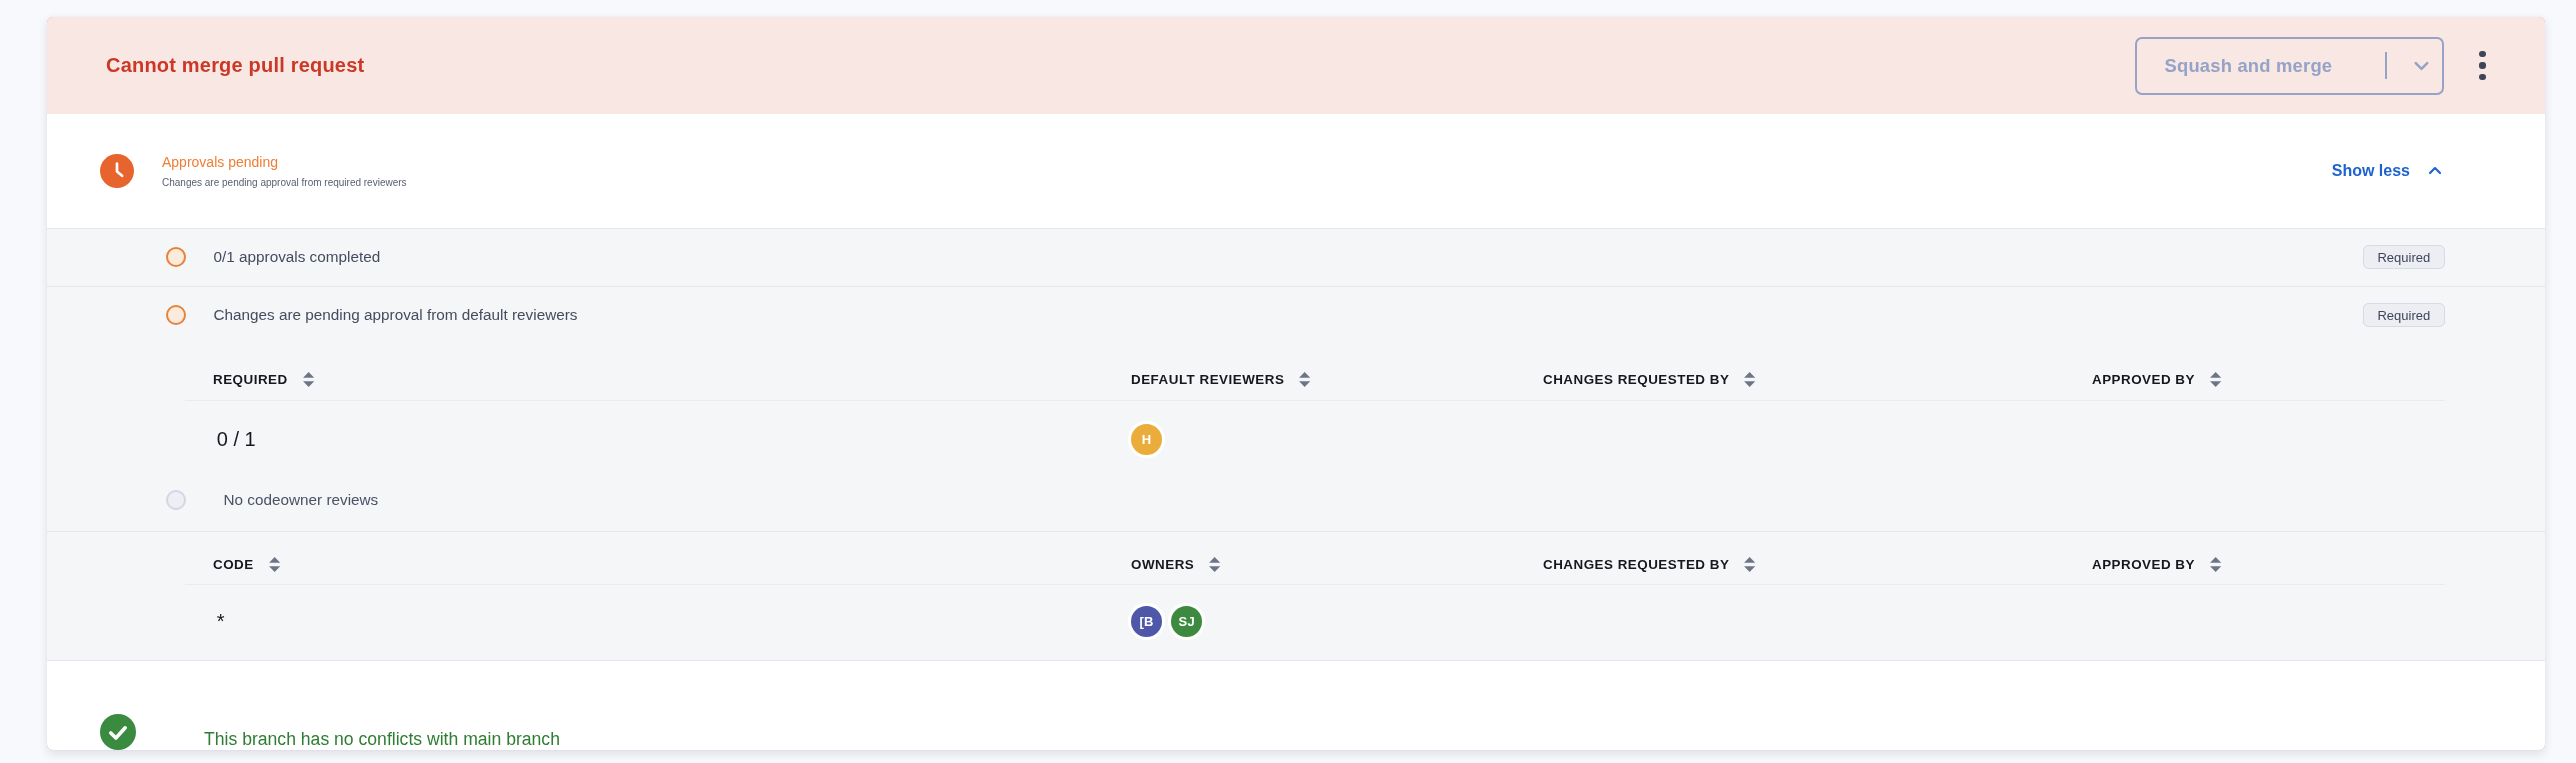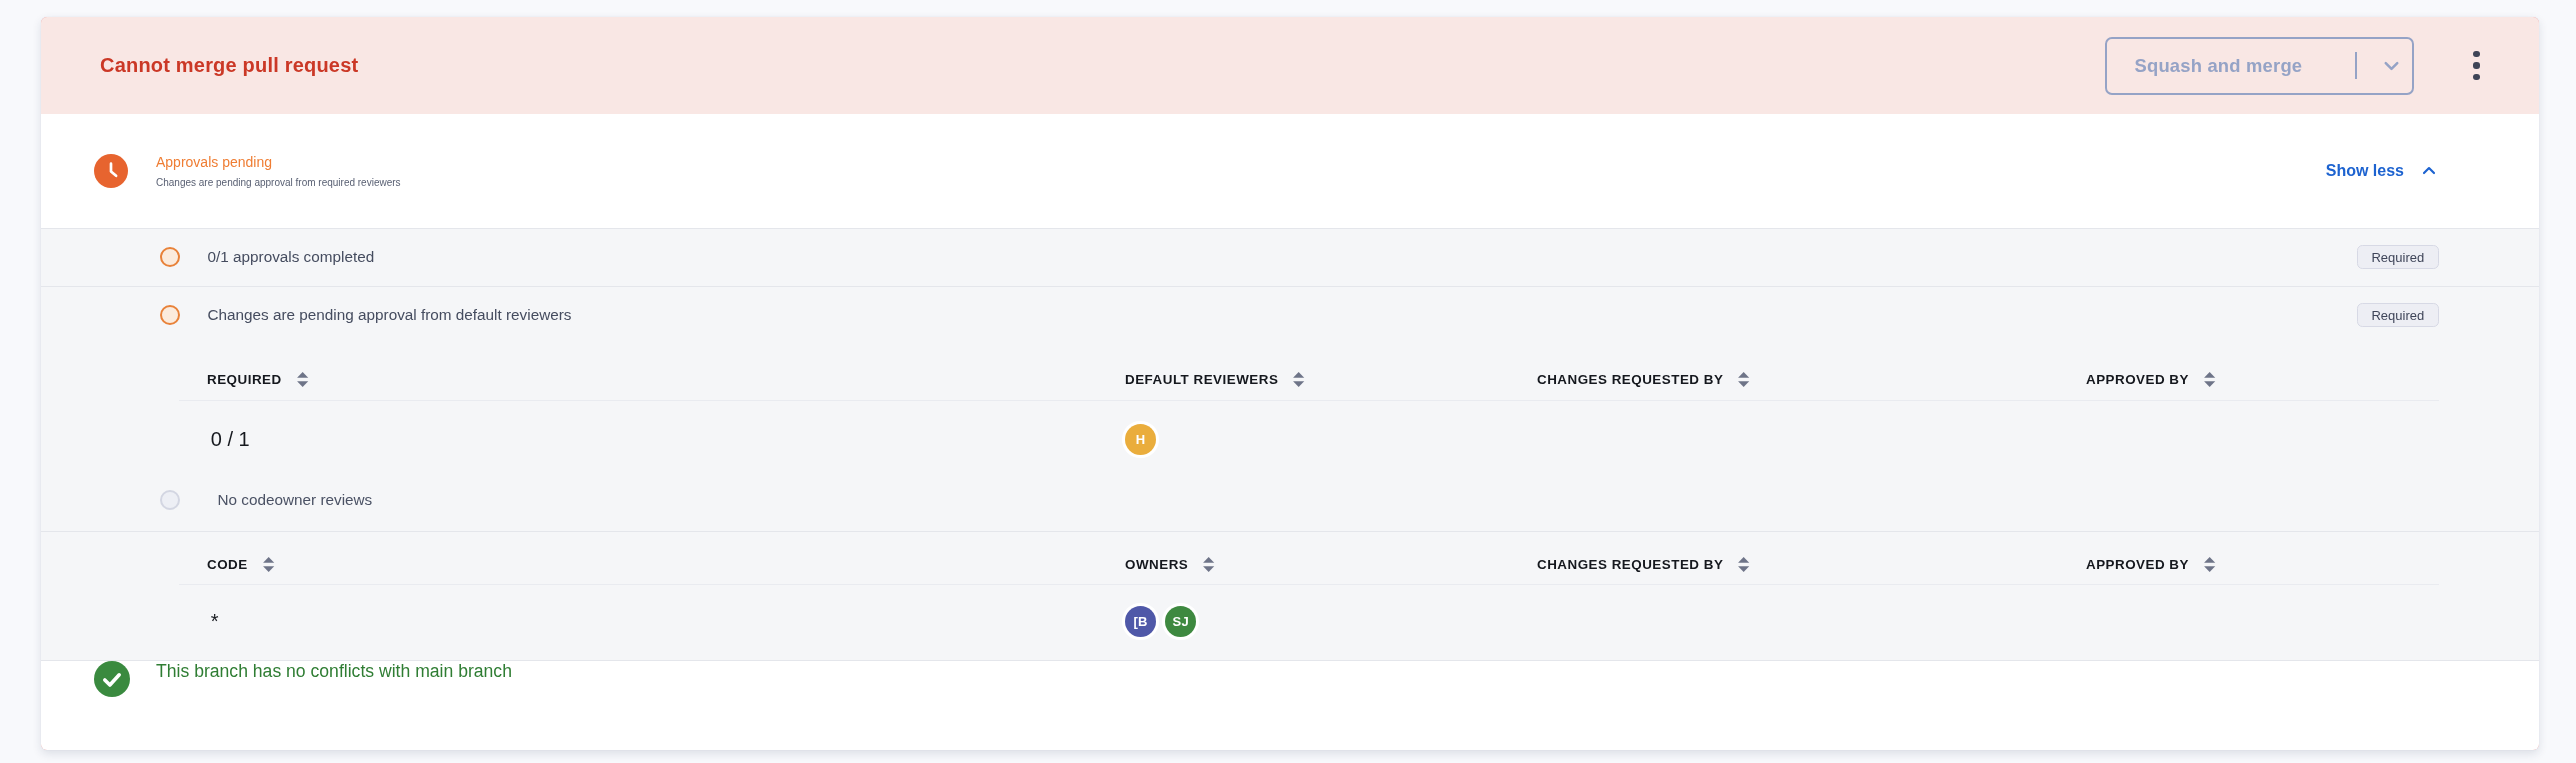--- a/index.html
+++ b/index.html
@@ -4,41 +4,41 @@
 <style>
   * { margin:0; padding:0; box-sizing:border-box; }
   html,body { width:2576px; height:763px; }
   body {
     background:#F8F9FC;
     font-family:"Liberation Sans", sans-serif;
     position:relative;
     overflow:hidden;
   }
   .card {
-    position:absolute; left:41px; top:17px;
+    position:absolute; left:47px; top:17px;
     width:2498px; height:733px;
     background:#fca5a5;
     border-radius:6.1px;
     box-shadow:0 3.1px 9.2px rgba(23,43,77,.12), 0 0 0.8px rgba(23,43,77,.2);
     display:flex; flex-direction:column;
     overflow:hidden;
   }
   
   .card-header {
     height:97px; flex:0 0 97px;
     background:var(--error-bg, #F9E7E4);
     display:flex; align-items:center;
     padding:0 44px 0 59px;
   }
   .card-header h1 {
     font-size:20px; font-weight:bold;
     color:var(--error-text, #CB3826);
     letter-spacing:0.2px;
   }
-  .header-actions { margin-left:auto; display:flex; align-items:center;gap:24px; }
+  .header-actions { margin-left:auto; display:flex; align-items:center; }
   .split-btn {
     width:309px; height:58px;
     border:2.3px solid #95A3C6; border-radius:6.9px;
     color:#95A3C6; background:transparent;
     display:flex; align-items:center;
     font-size:18.4px; font-weight:bold;
     font-family:"Liberation Sans", sans-serif;
     padding:0 0 0 27.5px; cursor:not-allowed;
   }
   .split-btn .lbl { flex:1; text-align:left; letter-spacing:0.2px; }
@@ -126,22 +126,23 @@
   }
   .codeowner-row {
     display:flex; align-items:center;
     padding:0 100px 0 119px;
     margin-top:13.8px; height:37px;gap:10px;
   }
   .codeowner-row .txt { margin-left:27.5px; font-size:15.3px; color:#4A5164; }
   
   .bottom {
     flex:1; background:#fff;
-    display:flex; align-items:flex-start;
+    display:flex; align-items:flex-end;
     padding:0 100px 0 53px;
+    gap:42px;
   }
   .success-icon {
     width:36px; height:36px; border-radius:50%;
     background:var(--success, #3A8A3F);
     display:flex; align-items:center; justify-content:center;
     flex:0 0 36px;
   }
   .bottom .txt { margin-left:26px; font-size:17.6px; color:#2F7D33; }
 </style>
 </head>

